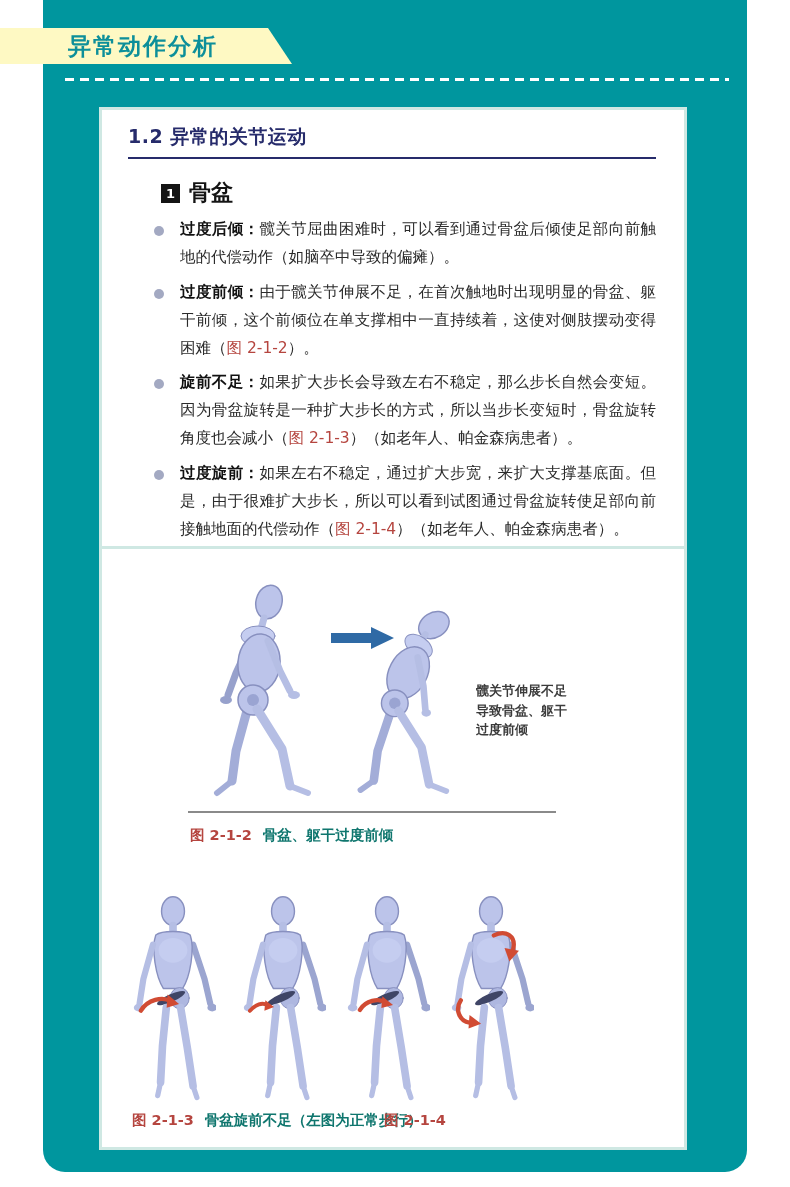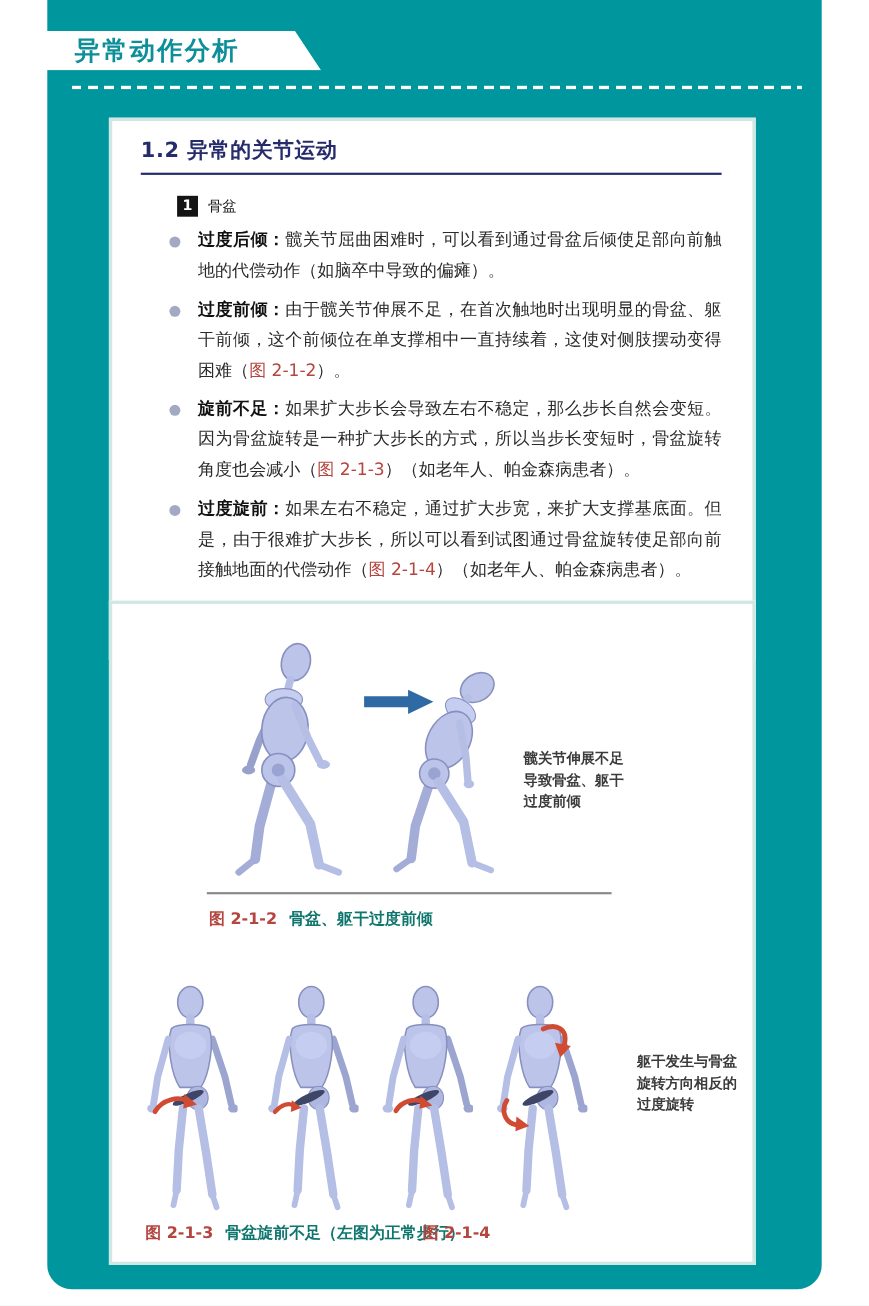--- a/index.html
+++ b/index.html
@@ -7,21 +7,21 @@
     position:relative; width:790px; height:1187px; background:#ffffff;
     font-family:"DejaVu Sans","Liberation Sans",sans-serif; overflow:hidden;
   }
   .teal-panel {
     position:absolute; left:43px; top:0; width:704px; height:1172px;
     background:#00969e; border-radius:0 0 22px 22px;
   }
   
   .banner {
     position:absolute; left:-43px; top:28px; width:292px; height:36px;
-    background:#ffffff;
+    background:#fef9c3;
     clip-path:polygon(0 0, 268px 0, 292px 100%, 0 100%);
     display:flex; align-items:center; padding-left:68px; box-sizing:border-box;
   }
   .banner-title { color:#0d8f9a; font-size:23px; font-weight:bold; letter-spacing:2px; }
   .dashed-line {
     position:absolute; left:22px; top:78px; width:664px; height:3px;
     background:repeating-linear-gradient(90deg,#ffffff 0 9px, rgba(255,255,255,0) 9px 15px);
   }
   
   .card {
@@ -32,21 +32,21 @@
   .card-figure { top:530px; height:604px;margin-top:16px; }
 
   .section-title { margin:0; font-size:19px; font-weight:bold; color:#262b6b; letter-spacing:0.5px; }
   .title-rule { height:2px; background:#262b6b; margin-top:7px; }
 
   .subsection { display:flex; align-items:center; gap:9px; margin:19px 0 6px 33px; }
   .num-box {
     width:19px; height:19px; background:#141414; color:#ffffff;
     font-size:13px; font-weight:bold; display:flex; align-items:center; justify-content:center;
   }
-  .subsection-title { font-size:13px; font-weight:normal; color:#141414; }
+  .subsection-title { font-size:22px; font-weight:bold; color:#141414; }
 
   .bullets { list-style:none; margin:8px 0 0; padding:0; }
   .bullet {
     position:relative; padding-left:52px; margin-bottom:7px;
     font-size:15.5px; line-height:1.8; color:#2b2b2b; text-align:justify;
   }
   .bullet .dot {
     position:absolute; left:26px; top:10px; width:10px; height:10px;
     border-radius:50%; background:#a3a9c2;
   }
@@ -209,23 +209,20 @@
       <svg class="abs" style="left:352px;top:448px" width="31" height="32" viewBox="0 0 32 32">
         <path d="M7,3 C1,12 5,24 16,26" fill="none" stroke="#d14b33" stroke-width="4.5" stroke-linecap="round"></path>
         <polygon points="28,27 16,18 15,32" fill="#d14b33"></polygon>
       </svg>
 
       <svg class="abs" style="left:388px;top:380px" width="29" height="34" viewBox="0 0 30 34">
         <path d="M4,6 C17,0 27,7 24,20" fill="none" stroke="#d14b33" stroke-width="4.5" stroke-linecap="round"></path>
         <polygon points="20,33 15,19 30,22" fill="#d14b33"></polygon>
       </svg>
 
-      <div class="abs fig-note" style="left:477px;top:407px">躯干发生与骨盆
-旋转方向相反的
-过度旋转</div>
 
       <div class="abs fig-caption" style="left:30px;top:562px">
         <span class="cap-ref">图 2-1-3</span>
         <span class="cap-text">骨盆旋前不足（左图为正常步行）</span>
       </div>
       <div class="abs fig-caption" style="left:282px;top:562px">
         <span class="cap-ref">图 2-1-4</span>
       </div>
 
     </div>

